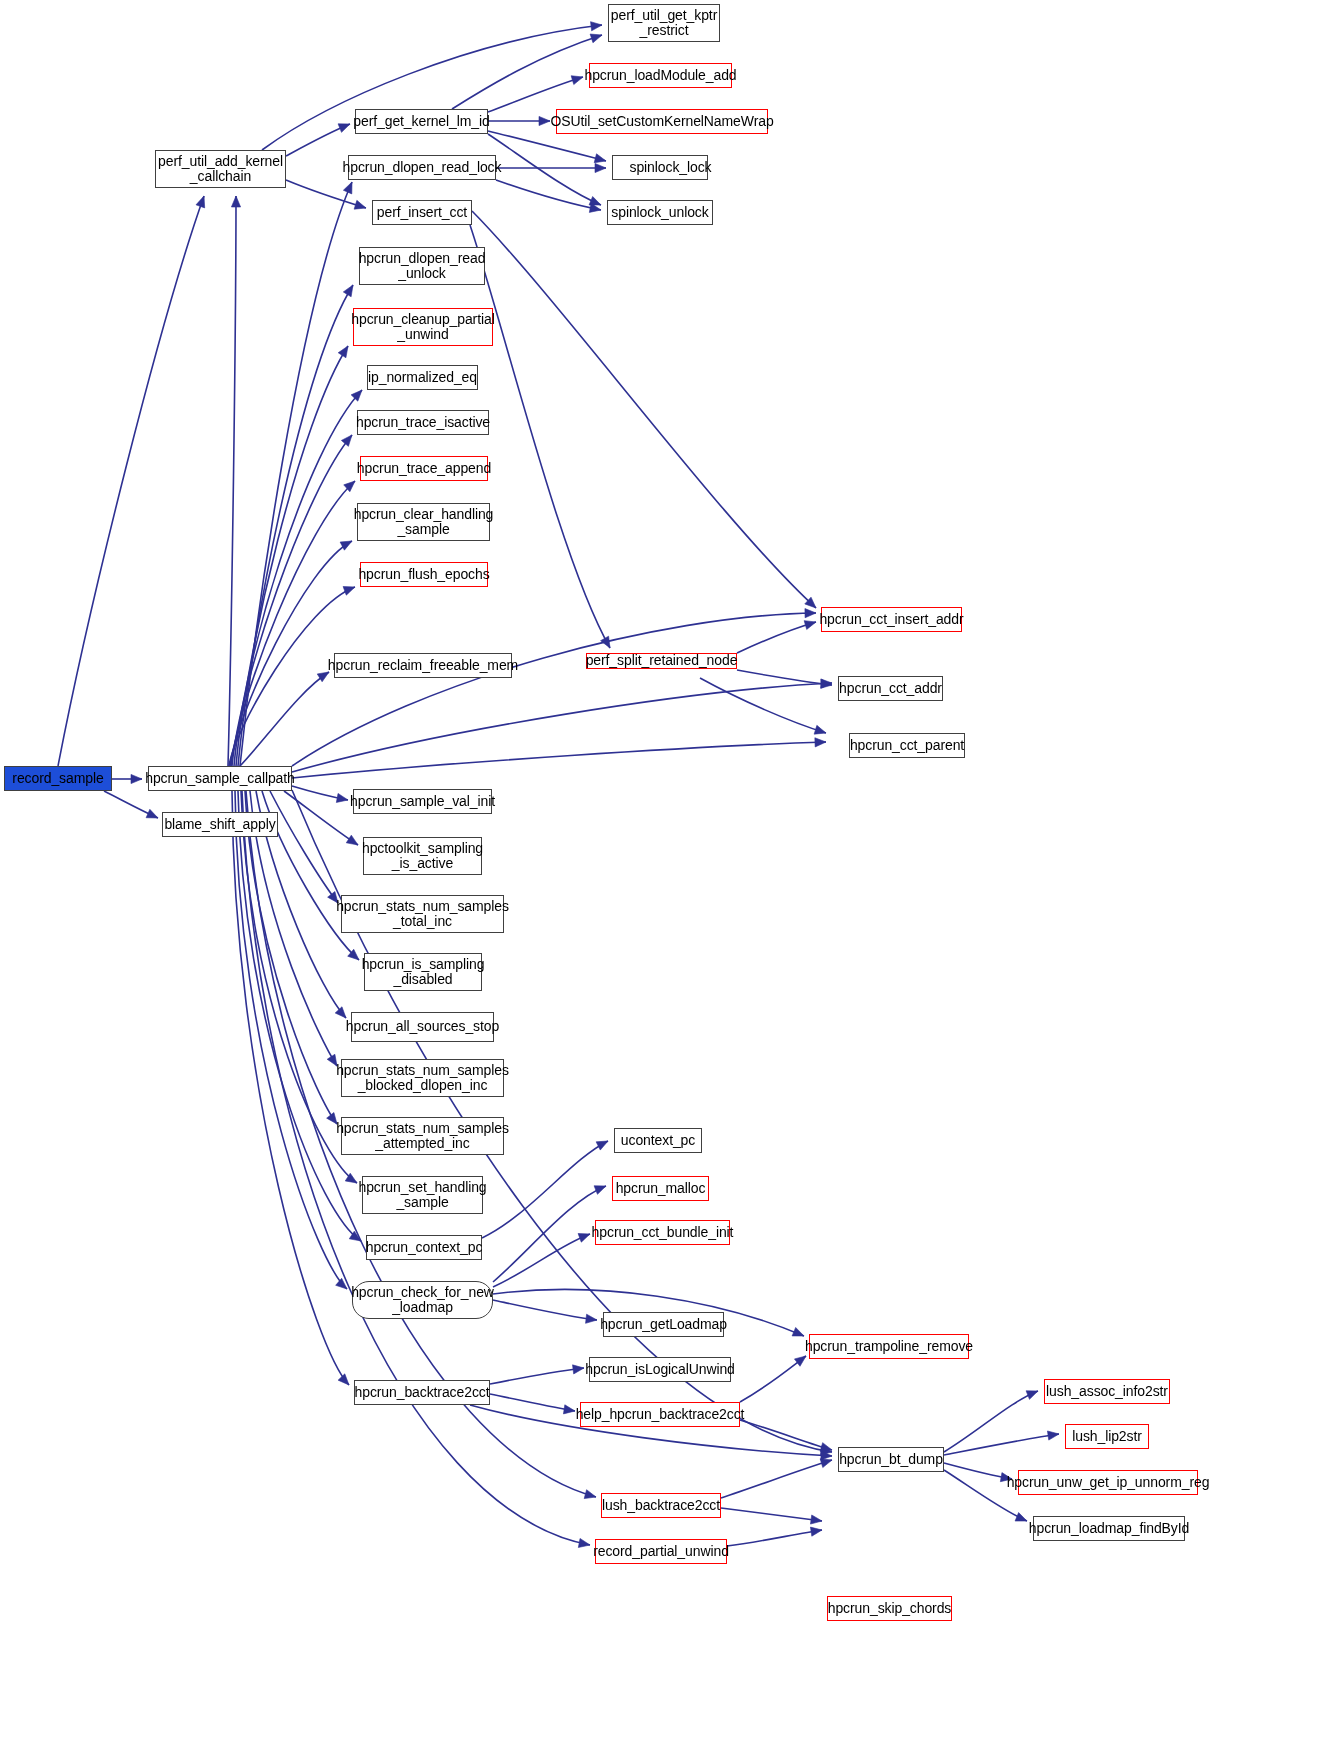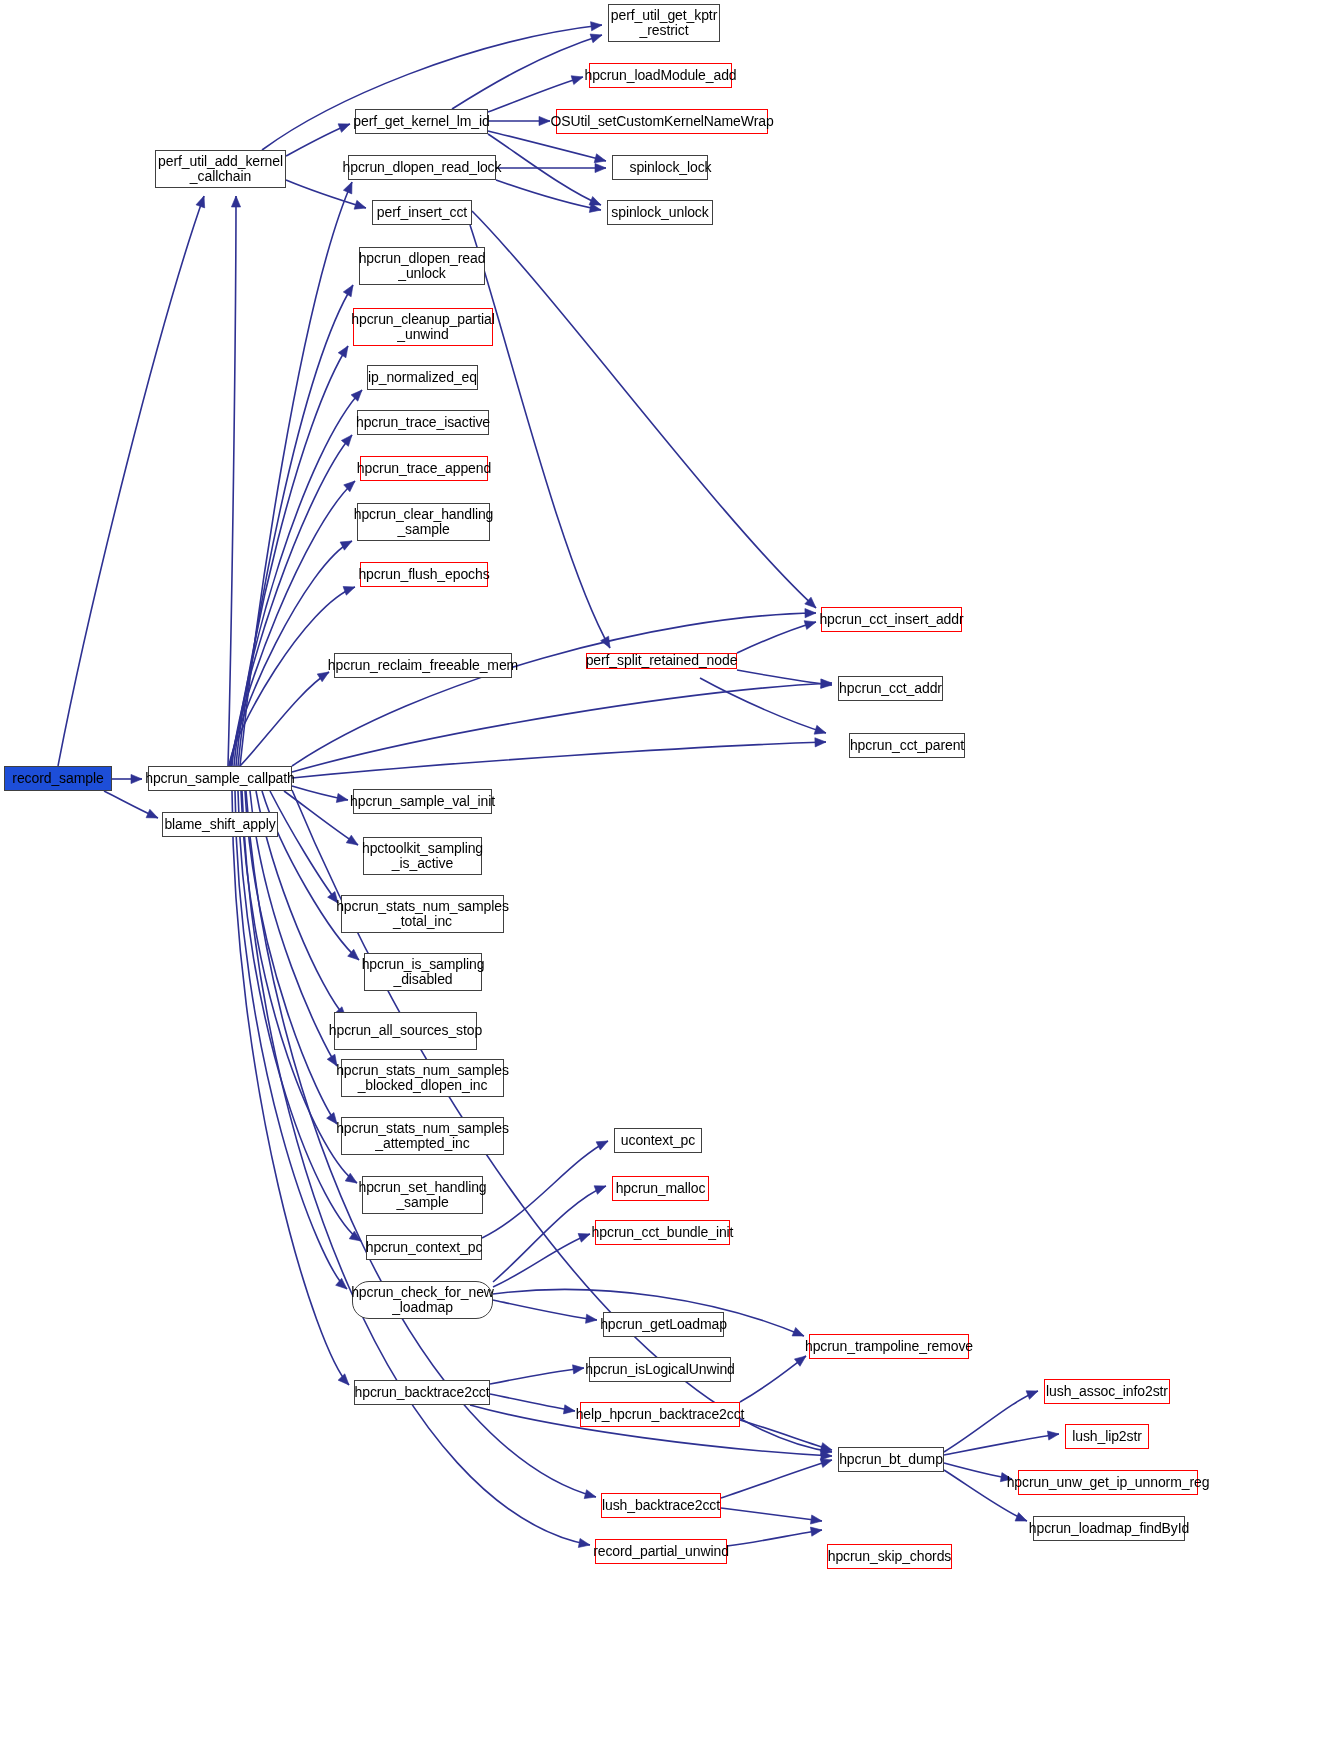--- a/index.html
+++ b/index.html
@@ -343,40 +343,40 @@
       <div class="node-box red" style="left: 821px; top: 607px; width: 141px; height: 25px;">hpcrun_cct_insert_addr</div>
       <div class="node-box" style="left: 838px; top: 676px; width: 105px; height: 25px;">hpcrun_cct_addr</div>
       <div class="node-box" style="left: 832px; top: 733px; width: 116px; height: 25px; margin-left: 17px;">hpcrun_cct_parent</div>
       <div class="node-box" style="left: 353px; top: 789px; width: 139px; height: 25px;">hpcrun_sample_val_init</div>
       <div class="node-box" style="left: 363px; top: 837px; width: 119px; height: 38px;">hpctoolkit_sampling
 _is_active</div>
       <div class="node-box" style="left: 341px; top: 895px; width: 163px; height: 38px;">hpcrun_stats_num_samples
 _total_inc</div>
       <div class="node-box" style="left: 364px; top: 953px; width: 118px; height: 38px;">hpcrun_is_sampling
 _disabled</div>
-      <div class="node-box" style="left: 334px; top: 1012px; width: 143px; height: 38px;">hpcrun_all_sources_stop</div>
+      <div class="node-box" style="left: 351px; top: 1012px; width: 143px; height: 30px;">hpcrun_all_sources_stop</div>
       <div class="node-box" style="left: 341px; top: 1059px; width: 163px; height: 38px;">hpcrun_stats_num_samples
 _blocked_dlopen_inc</div>
       <div class="node-box" style="left: 341px; top: 1117px; width: 163px; height: 38px;">hpcrun_stats_num_samples
 _attempted_inc</div>
       <div class="node-box" style="left: 362px; top: 1176px; width: 121px; height: 38px;">hpcrun_set_handling
 _sample</div>
       <div class="node-box" style="left: 366px; top: 1235px; width: 116px; height: 25px;">hpcrun_context_pc</div>
       <div class="node-box" style="left: 352px; top: 1281px; width: 141px; height: 38px; border-radius: 17px;">hpcrun_check_for_new
 _loadmap</div>
       <div class="node-box" style="left: 614px; top: 1128px; width: 88px; height: 25px;">ucontext_pc</div>
       <div class="node-box red" style="left: 612px; top: 1176px; width: 97px; height: 25px;">hpcrun_malloc</div>
       <div class="node-box red" style="left: 595px; top: 1220px; width: 135px; height: 25px;">hpcrun_cct_bundle_init</div>
       <div class="node-box" style="left: 603px; top: 1312px; width: 121px; height: 25px;">hpcrun_getLoadmap</div>
       <div class="node-box red" style="left: 809px; top: 1334px; width: 160px; height: 25px;">hpcrun_trampoline_remove</div>
       <div class="node-box" style="left: 354px; top: 1380px; width: 136px; height: 25px;">hpcrun_backtrace2cct</div>
       <div class="node-box" style="left: 589px; top: 1357px; width: 142px; height: 25px;">hpcrun_isLogicalUnwind</div>
       <div class="node-box red" style="left: 580px; top: 1402px; width: 160px; height: 25px;">help_hpcrun_backtrace2cct</div>
       <div class="node-box" style="left: 838px; top: 1447px; width: 106px; height: 25px;">hpcrun_bt_dump</div>
       <div class="node-box red" style="left: 601px; top: 1493px; width: 120px; height: 25px;">lush_backtrace2cct</div>
       <div class="node-box red" style="left: 595px; top: 1539px; width: 132px; height: 25px;">record_partial_unwind</div>
-      <div class="node-box red" style="left: 827px; top: 1544px; width: 125px; height: 25px;">hpcrun_skip_chords</div>
+      <div class="node-box red" style="left: 827px; top: 1596px; width: 125px; height: 25px;">hpcrun_skip_chords</div>
       <div class="node-box red" style="left: 1044px; top: 1379px; width: 126px; height: 25px;">lush_assoc_info2str</div>
       <div class="node-box red" style="left: 1065px; top: 1424px; width: 84px; height: 25px;">lush_lip2str</div>
       <div class="node-box red" style="left: 1018px; top: 1470px; width: 180px; height: 25px;">hpcrun_unw_get_ip_unnorm_reg</div>
       <div class="node-box" style="left: 1033px; top: 1516px; width: 152px; height: 25px;">hpcrun_loadmap_findById</div>
     </div>
 </div>
 
 </body></html>

